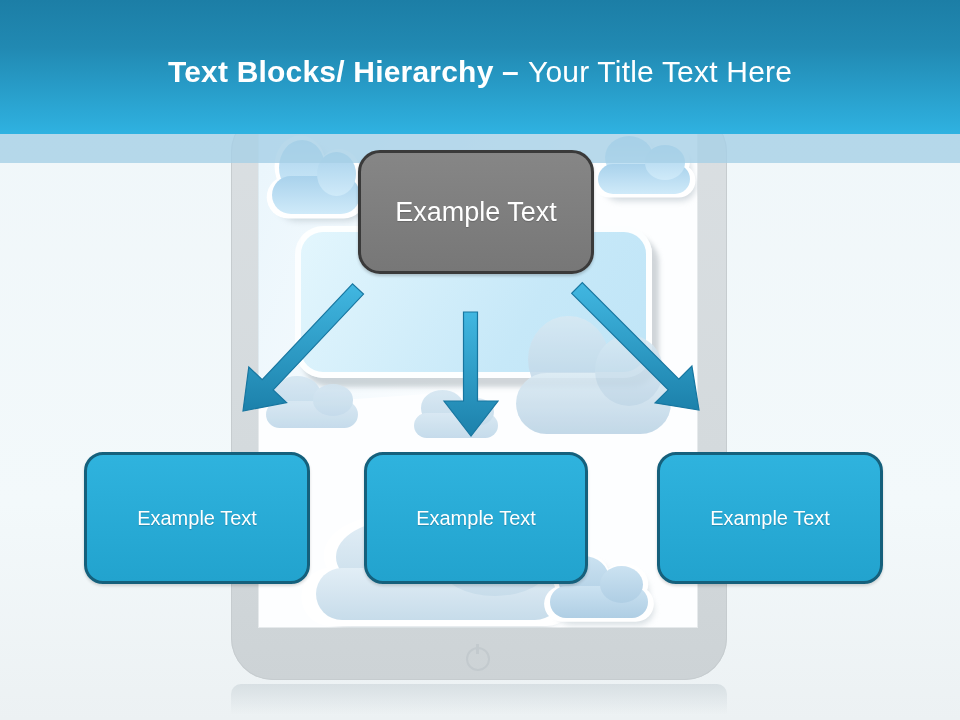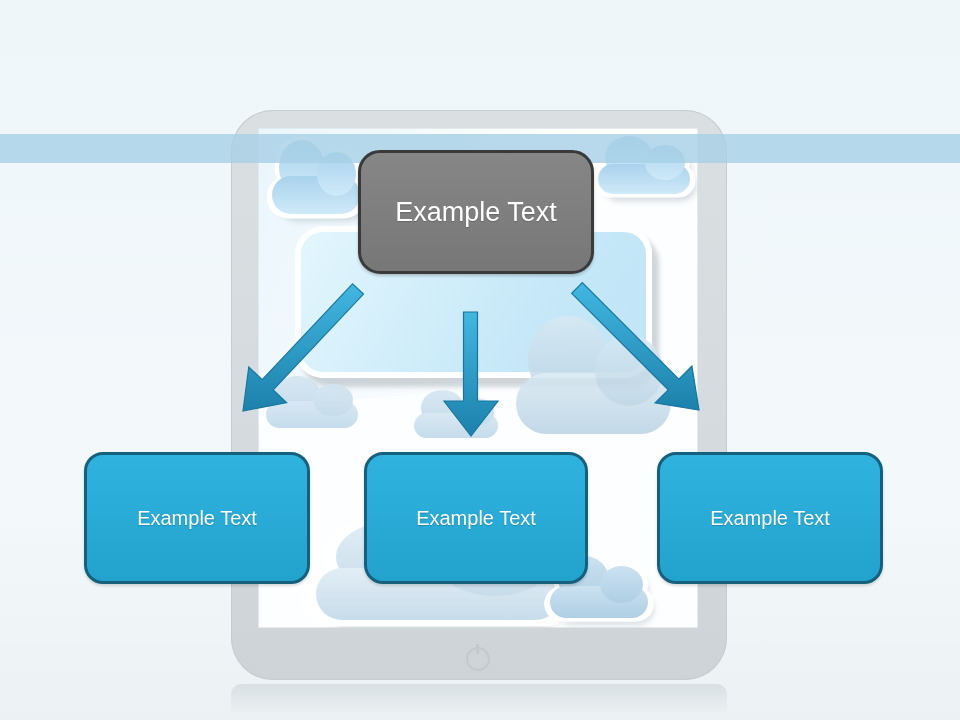--- a/index.html
+++ b/index.html
@@ -167,20 +167,23 @@
 
     <div class="power">
       <div class="bar"></div>
       <div class="ring"></div>
     </div>
   </div>
 
   <div class="reflection"></div>
 
   <div class="band"></div>
+  <div class="header">
+    <h1 class="title"><span class="t-bold">Text Blocks/ Hierarchy –</span><span class="t-reg">Your Title Text Here</span></h1>
+  </div>
 
   <svg class="arrows" width="960" height="720" viewBox="0 0 960 720">
     <defs>
       <linearGradient id="arrowGrad" x1="0" y1="0" x2="0" y2="1">
         <stop offset="0" stop-color="#41B7E1"></stop>
         <stop offset="1" stop-color="#1C81AB"></stop>
       </linearGradient>
     </defs>
     <polygon points="352.5,283.9 262.2,379.7 248.8,367.0 243,411 286.6,402.6 273.2,389.9 363.5,294.1" fill="url(#arrowGrad)" stroke="#1776A0" stroke-width="1.2"></polygon>
     <polygon points="463.5,312 463.5,401 444,401 471,436 498,401 477.5,401 477.5,312" fill="url(#arrowGrad)" stroke="#1776A0" stroke-width="1.2"></polygon>

